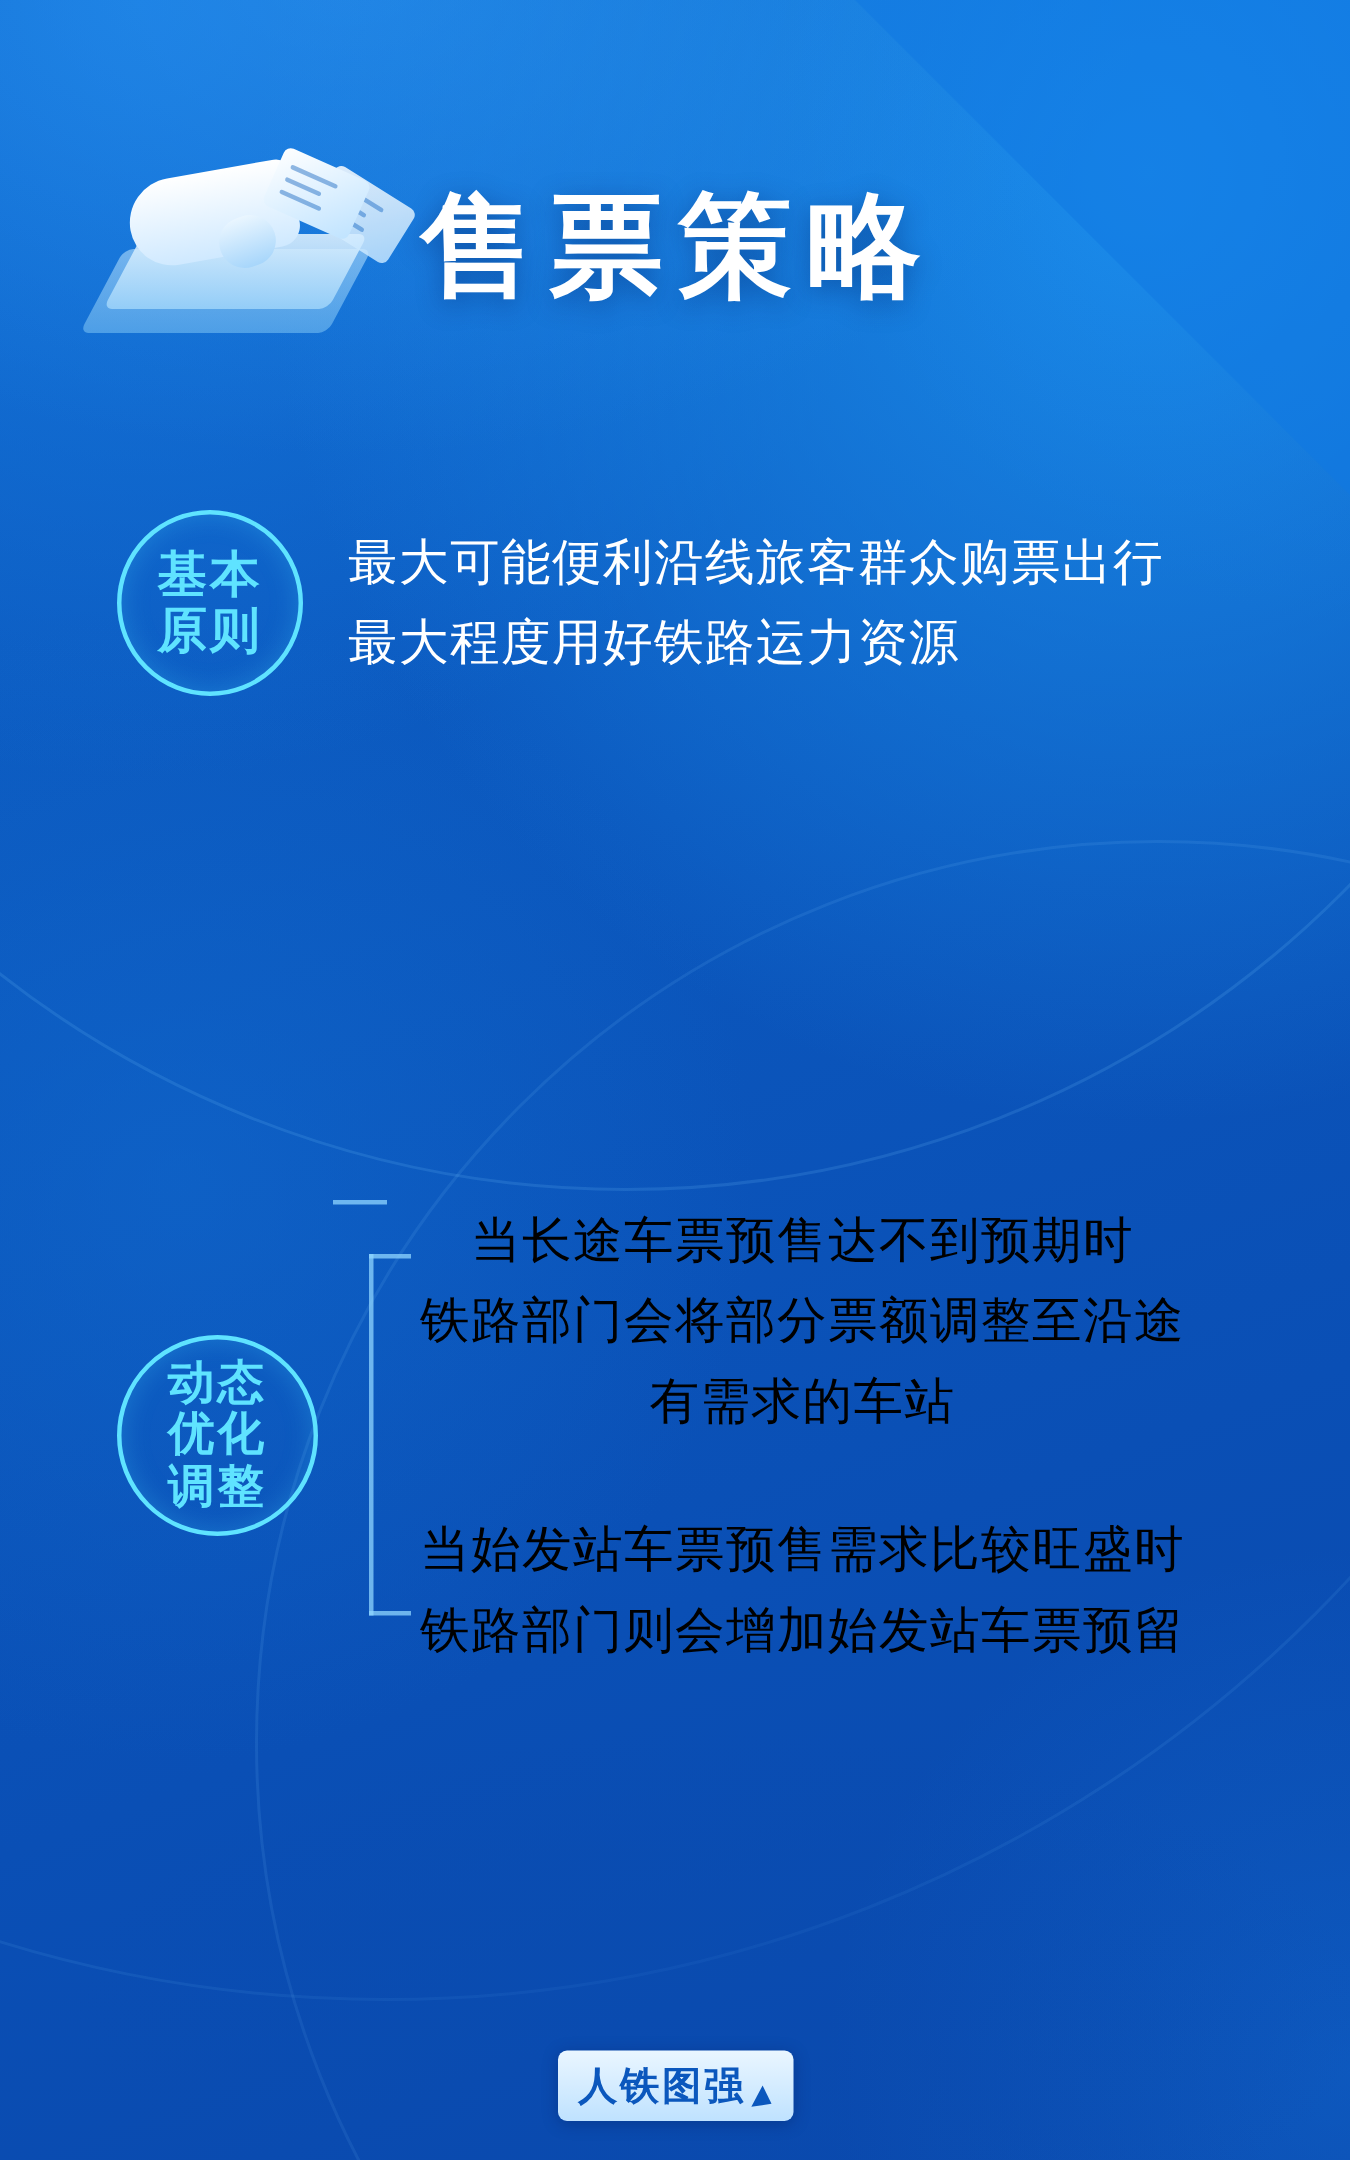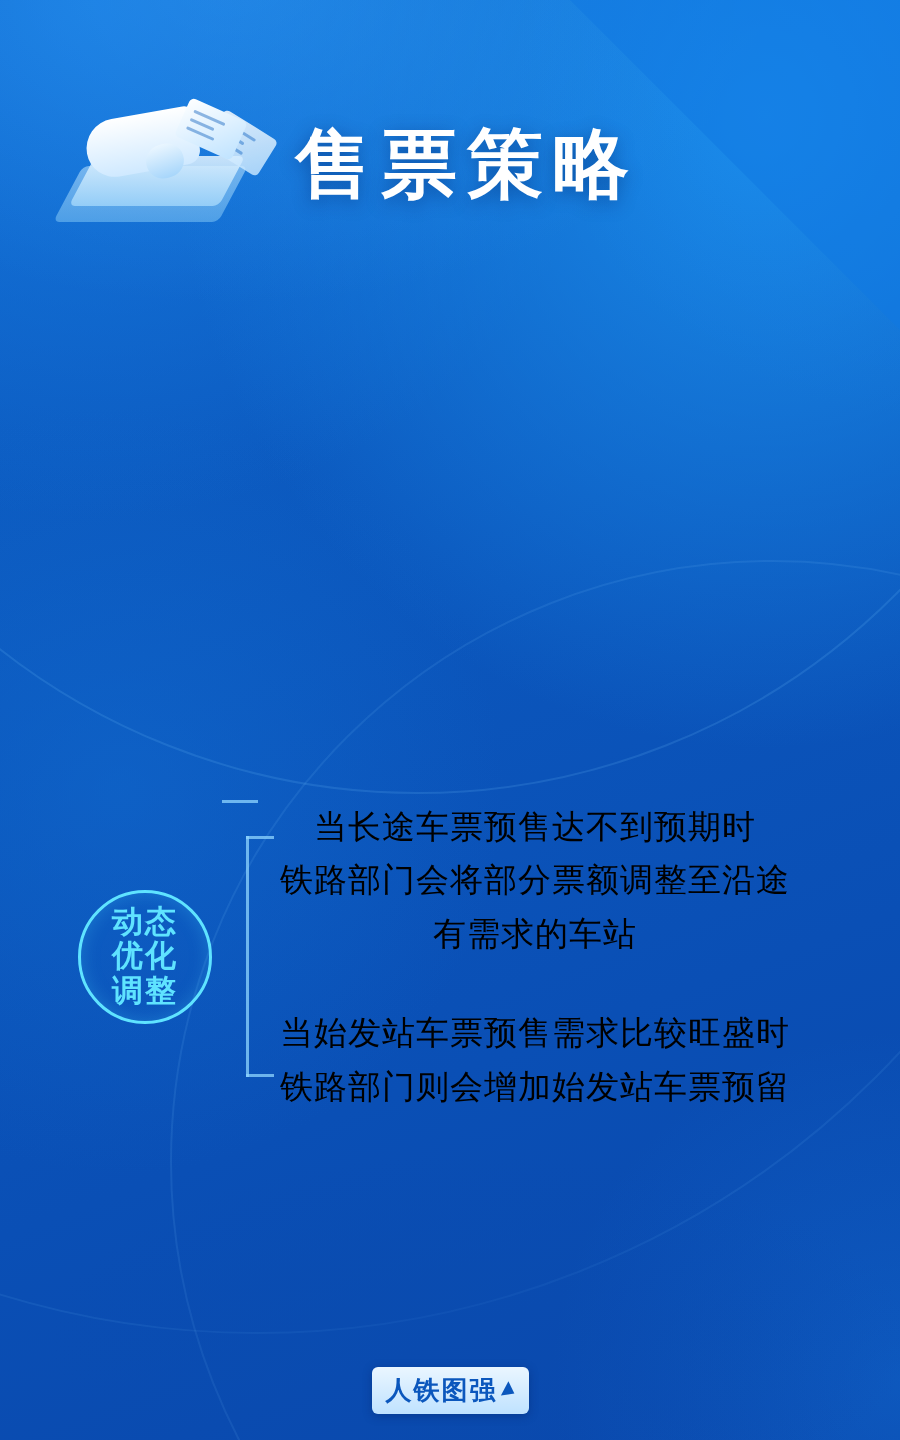--- a/index.html
+++ b/index.html
@@ -74,21 +74,20 @@
   .ti-card.c2{left:150px;top:22px;transform:rotate(32deg);opacity:.85;}
   .ti-card .line{position:absolute;height:3px;background:rgba(20,100,190,.45);border-radius:2px;}
   .ti-card .l1{left:8px;top:10px;width:34px;}
   .ti-card .l2{left:8px;top:19px;width:26px;}
   .ti-card .l3{left:8px;top:28px;width:30px;}
 
   .title{
     font-size:76px;font-weight:bold;color:#ffffff;letter-spacing:10px;
     text-shadow:0 4px 18px rgba(0,40,110,.45);
     font-family:"DejaVu Sans","Liberation Sans",sans-serif;
-    margin-left:15px;
   }
 
   
   .section{position:absolute;display:flex;align-items:flex-start;}
   .badge{
     width:118px;height:118px;border-radius:50%;
     border:3px solid #5fe3ff;
     display:flex;flex-direction:column;align-items:center;justify-content:center;
     color:#5fe3ff;font-weight:bold;font-size:33px;line-height:1.12;letter-spacing:2px;
     box-shadow:0 0 18px rgba(70,210,255,.25) inset;
@@ -124,21 +123,21 @@
   }
   .bracket .h1{top:36px;}
   .bracket .h2{bottom:36px;}
   .bracket .hmid{left:-12px;top:50%;width:36px;height:3px;background:#8fd6ff;opacity:.75;}
   .groups{display:flex;flex-direction:column;gap:46px;padding-left:6px;}
   .group .line-txt{font-size:33px;line-height:1.62;text-align:center;}
 
   
   .footer{position:absolute;left:0;right:0;bottom:26px;text-align:center;}
   .logo{
-    display:inline-flex;align-items:center;justify-content:center;
+    display:inline-flex;align-items:flex-end;justify-content:center;
     gap:6px;padding:6px 14px;border-radius:6px;
     background:linear-gradient(180deg,#eaf6ff,#bfe2ff);
     color:#0b57bd;font-weight:bold;font-size:26px;letter-spacing:2px;
     box-shadow:0 2px 10px rgba(0,30,90,.35);
   }
   .logo .cursor{
     width:0;height:0;border-left:11px solid #0b57bd;
     border-bottom:8px solid transparent;border-top:8px solid transparent;
     transform:rotate(28deg);
   }
@@ -173,20 +172,30 @@
         </div>
       <div class="ti-card c1">
           <span class="line l1"></span>
           <span class="line l2"></span>
           <span class="line l3"></span>
         </div>
     </div>
     <div class="title">售票策略</div>
   </div>
 
+  <div class="section" id="sec-basic">
+    <div class="badge">
+      <span>基本</span>
+      <span>原则</span>
+    </div>
+    <div class="lines">
+      <div class="line-txt">最大可能便利沿线旅客群众购票出行</div>
+      <div class="line-txt">最大程度用好铁路运力资源</div>
+    </div>
+  </div>
 
   <div class="section" id="sec-basis">
   </div>
 
   <div class="section" id="sec-dynamic">
     <div class="badge tall">
       <span>动态</span>
       <span>优化</span>
       <span>调整</span>
     </div>

